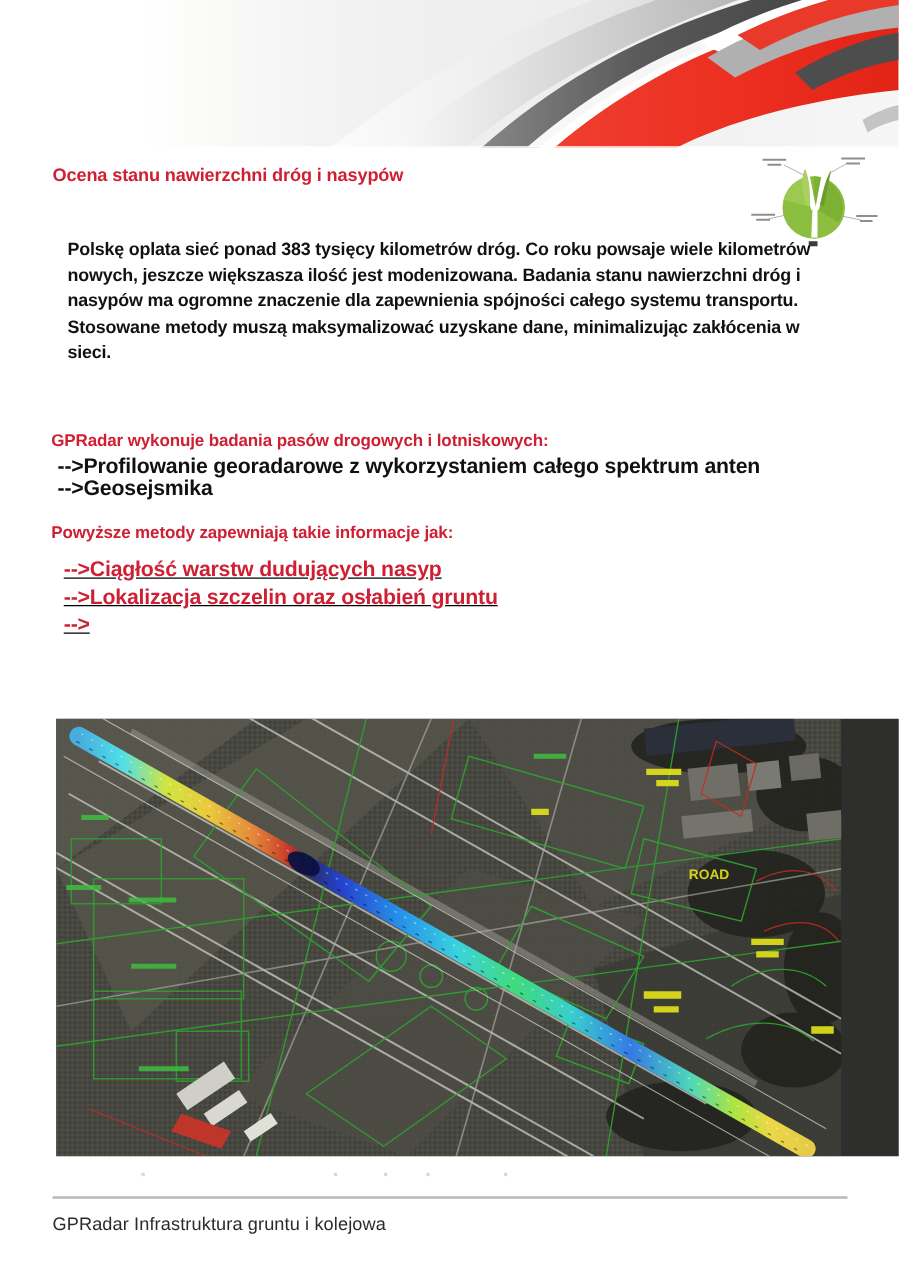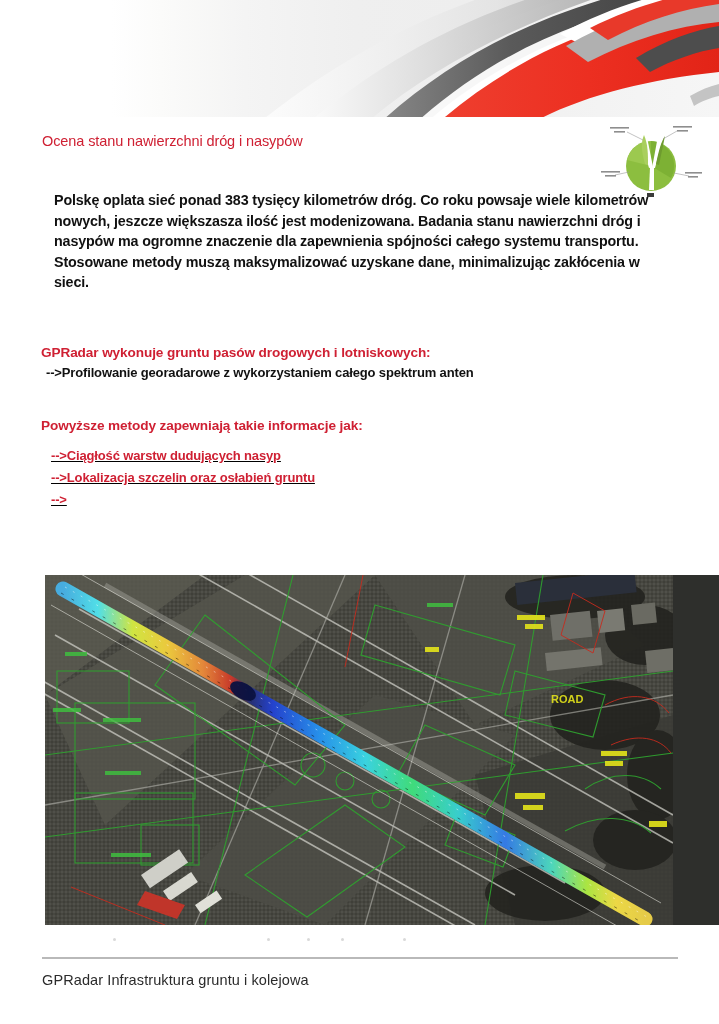--- a/index.html
+++ b/index.html
@@ -56,21 +56,21 @@
   .content {
     position: absolute;
     left: 0; top: 118px;
     width: 719px;
   }
 
   .page-title {
     position: absolute;
     left: 42px; top: 15px;
     font-size: 14.5px;
-    font-weight: normal;
+    font-weight: bold;
     color: #cf2033;
     letter-spacing: -0.1px;
     white-space: nowrap;
   }
 
   .intro-paragraph {
     position: absolute;
     left: 54px; top: 72px;
     width: 618px;
     font-size: 14.3px;
@@ -98,21 +98,21 @@
     margin: 0;
     padding: 0;
   }
   .bullet-list.black {
     left: 46px; top: 246px;
   }
   .bullet-list.red {
     left: 51px; top: 327px; text-decoration: underline;
   }
   .bullet-list li {
-    font-size: 13px;
+    font-size: 17px;
     font-weight: bold;
     line-height: 18px;
     letter-spacing: -0.15px;
     white-space: nowrap;
   }
   .bullet-list.black li { color: #111111; }
   .bullet-list.red li { color: #cf2033; line-height: 22px; }
 
   
   .figure-wrap {
@@ -246,24 +246,25 @@
     </g>
   </svg>
 </div>
 
 <div class="content">
 
   <div class="page-title">Ocena stanu nawierzchni dróg i nasypów</div>
 
   <div class="intro-paragraph">Polskę oplata sieć ponad 383 tysięcy kilometrów dróg. Co roku powsaje wiele kilometrów nowych, jeszcze większasza ilość jest modenizowana. Badania stanu nawierzchni dróg i nasypów ma ogromne znaczenie dla zapewnienia spójności całego systemu transportu. Stosowane metody muszą maksymalizować uzyskane dane, minimalizując zakłócenia w sieci.</div>
 
-  <div class="section-head s1">GPRadar wykonuje gruntu pasów drogowych i lotniskowych:</div>
+  <div class="section-head s1">GPRadar wykonuje badania pasów drogowych i lotniskowych:</div>
 
   <ul class="bullet-list black">
     <li>--&gt;Profilowanie georadarowe z wykorzystaniem całego spektrum anten</li>
+    <li>--&gt;Geosejsmika</li>
   </ul>
 
   <div class="section-head s2">Powyższe metody zapewniają takie informacje jak:</div>
 
   <ul class="bullet-list red">
     <li>--&gt;Ciągłość warstw dudujących nasyp</li>
     <li>--&gt;Lokalizacja szczelin oraz osłabień gruntu</li>
     <li>--&gt;</li>
   </ul>
 </div>

